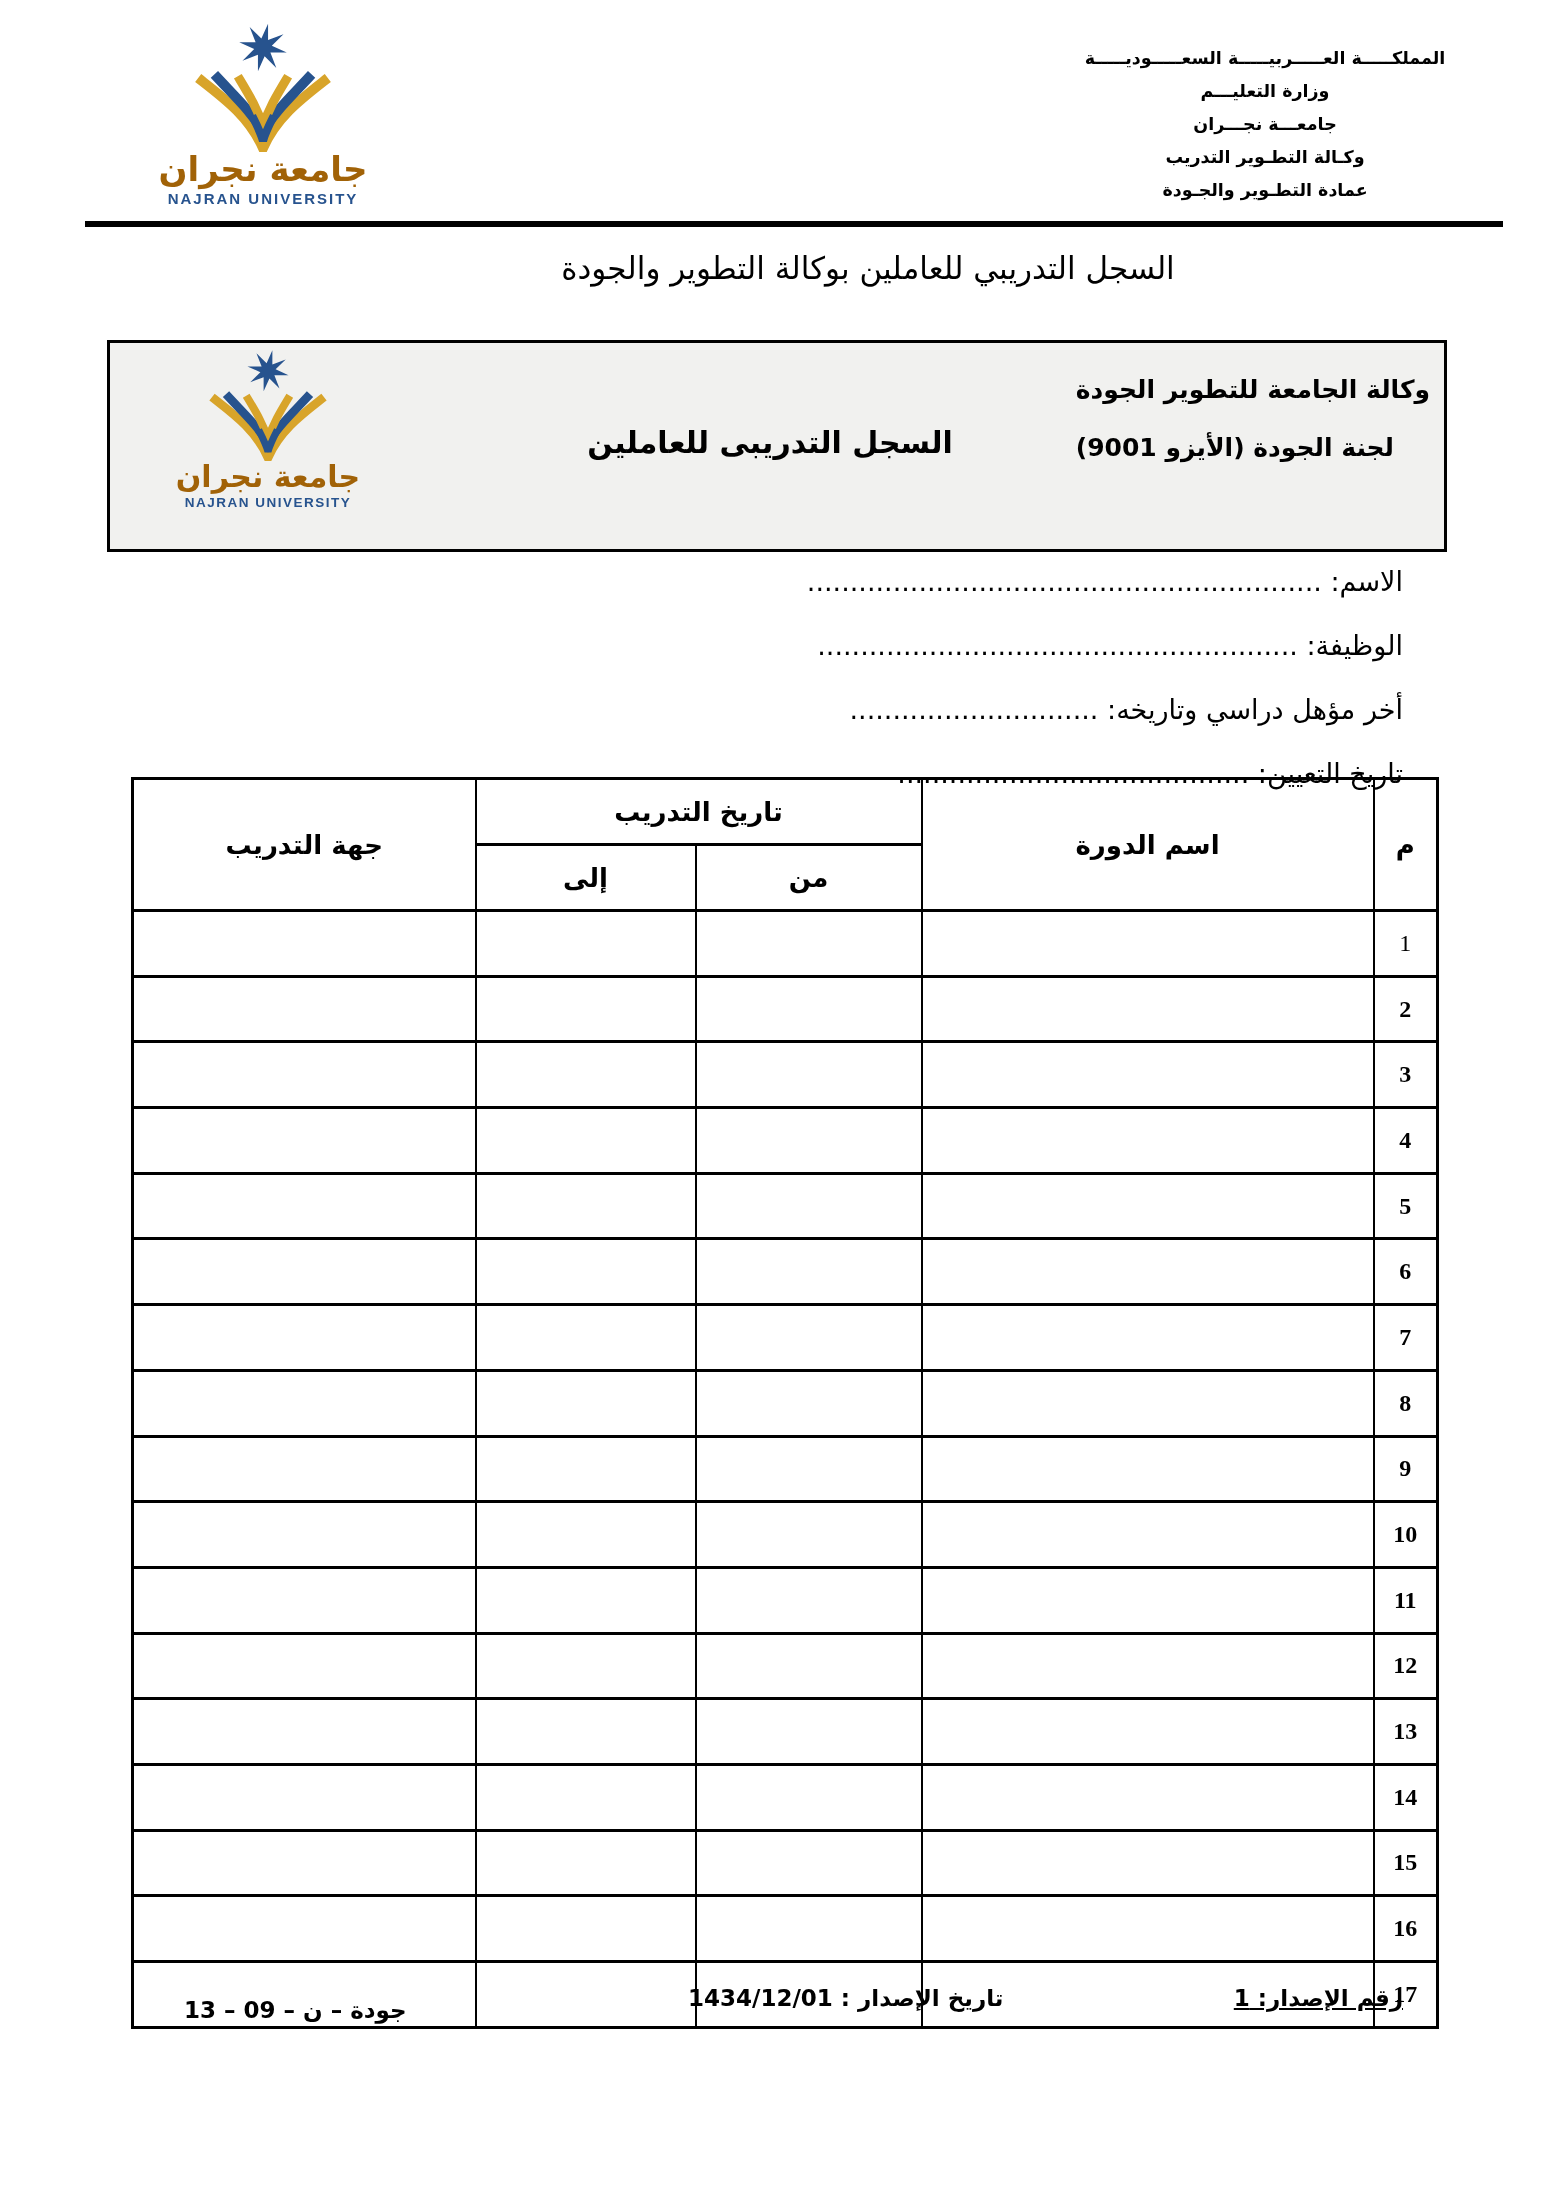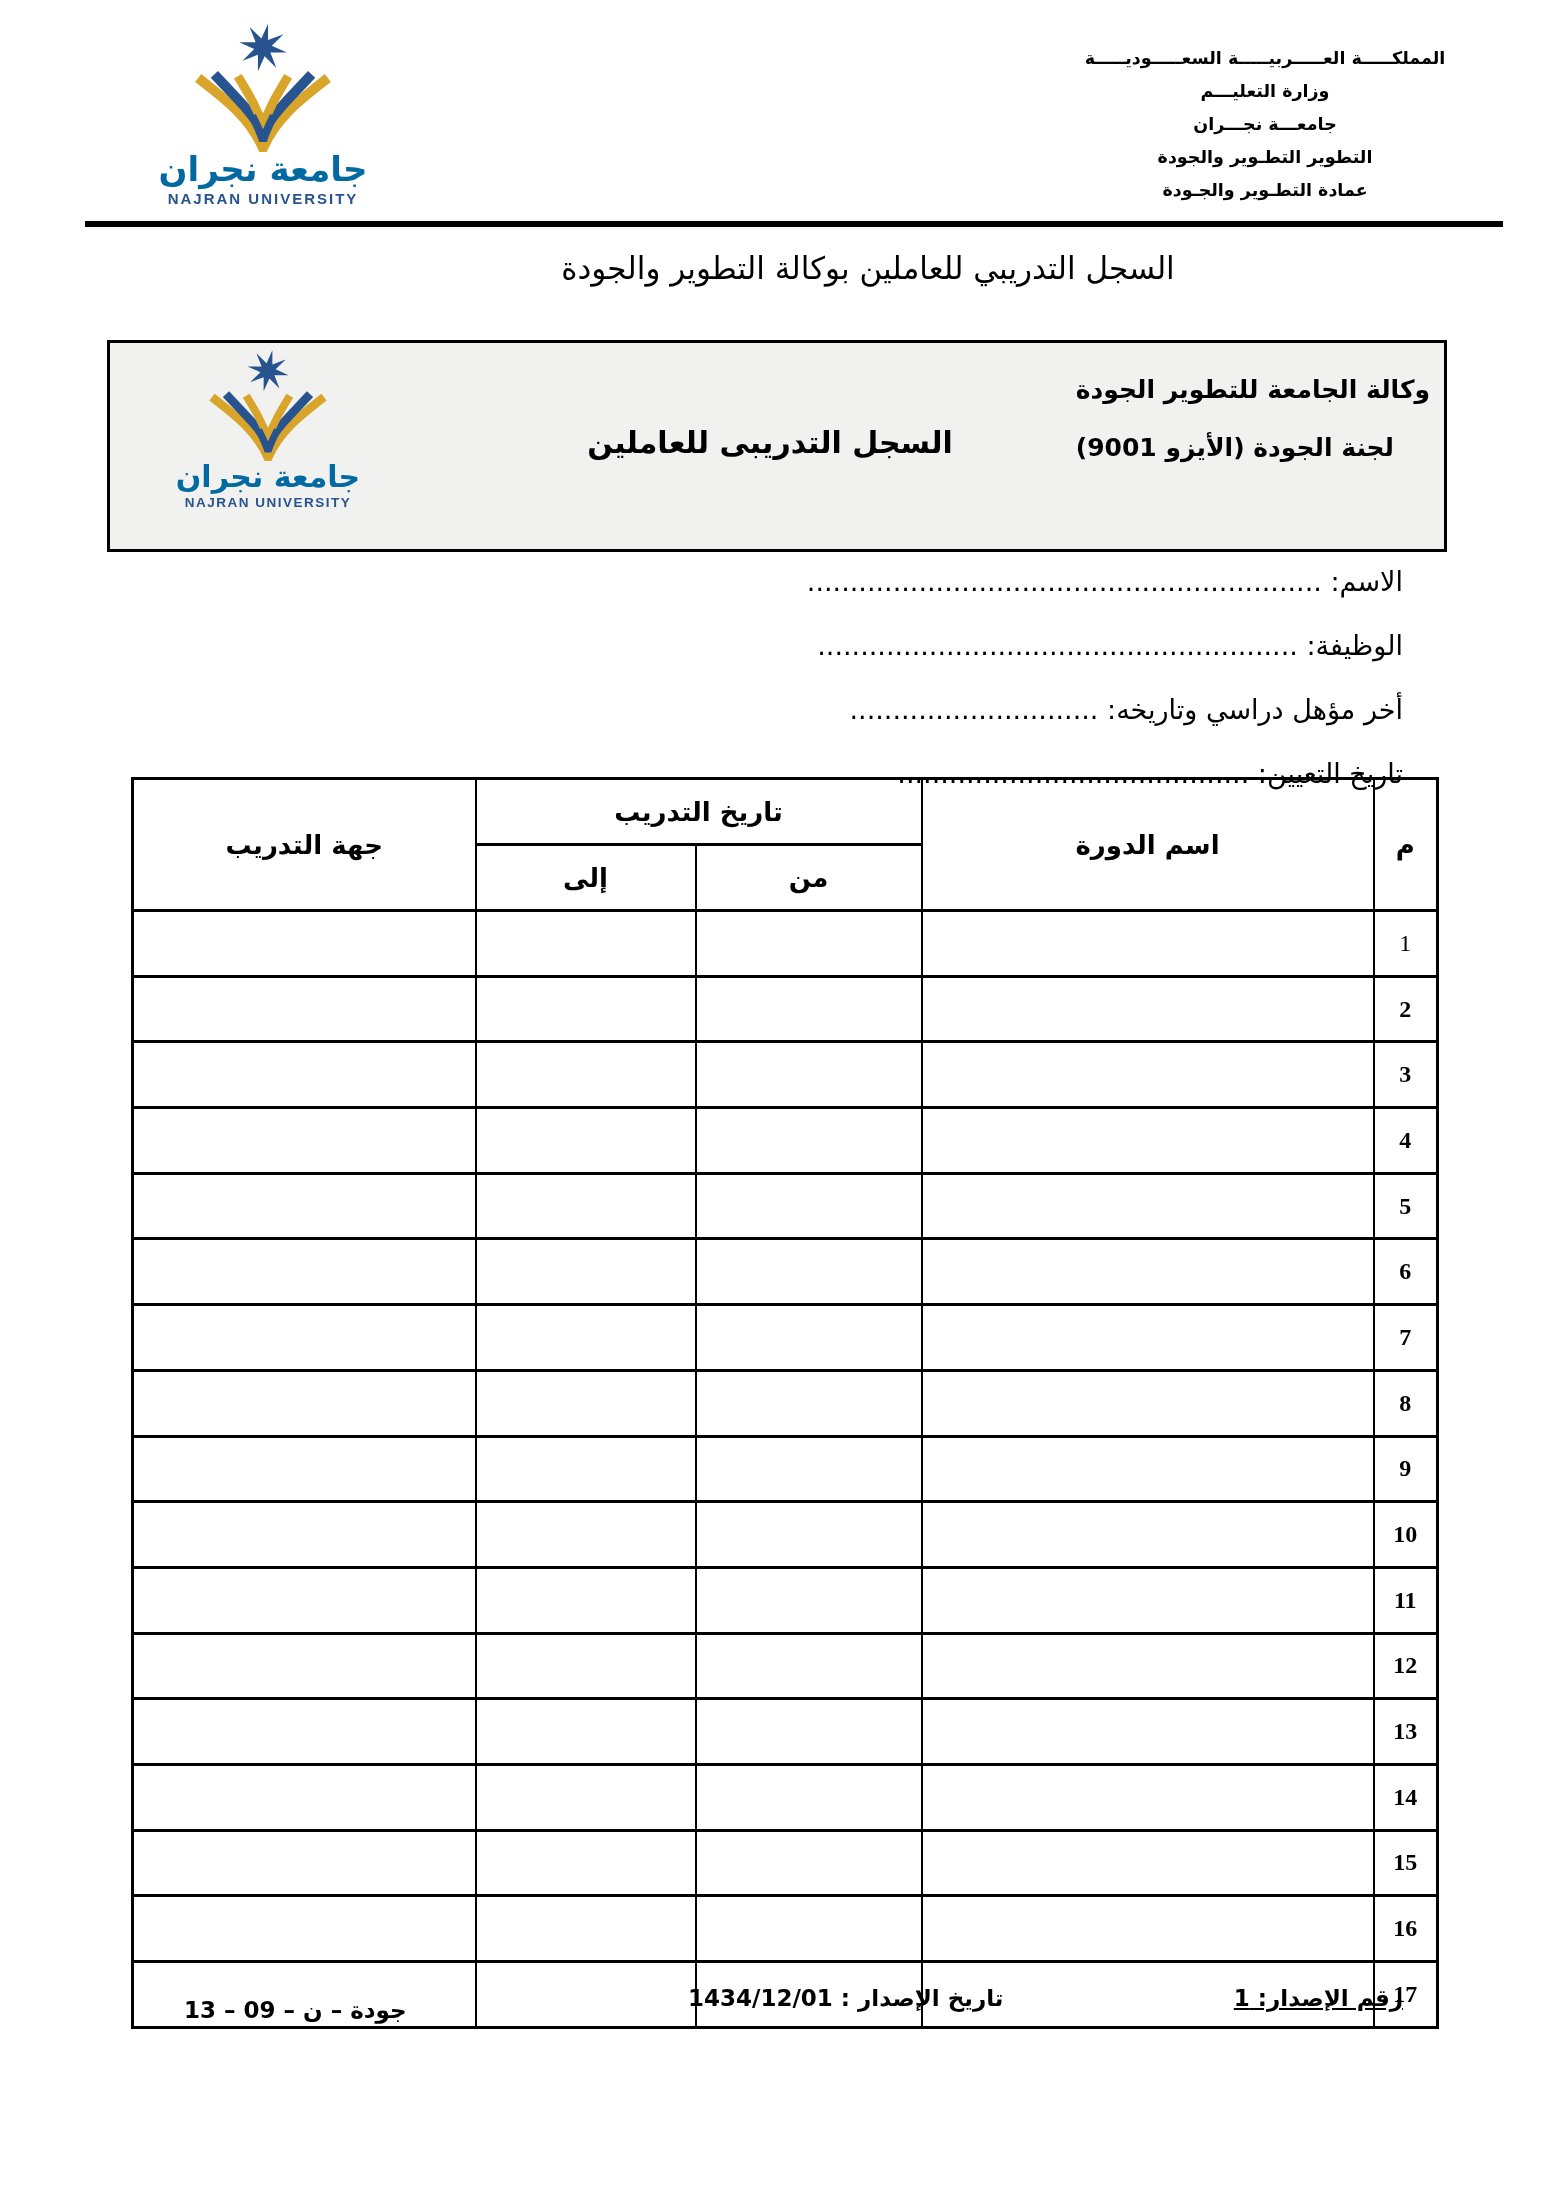--- a/index.html
+++ b/index.html
@@ -9,21 +9,21 @@
     background:#ffffff;
     margin:0 auto;
     overflow:hidden;
     font-family:"DejaVu Sans",sans-serif;
     color:#000;
   }
   
   .logo{display:flex;flex-direction:column;align-items:center;}
   .logo-top{position:absolute;left:118px;top:22px;width:290px;}
   .logo svg{display:block;}
-  .logo-ar{color:#0369a1;font-weight:bold;font-size:34px;line-height:1.05;white-space:nowrap;}
+  .logo-ar{color:#a16207;font-weight:bold;font-size:34px;line-height:1.05;white-space:nowrap;}
   .logo-en{color:#27538e;font-weight:bold;font-family:"Liberation Sans",sans-serif;
            font-size:15px;letter-spacing:2px;white-space:nowrap;margin-top:2px;}
   .logo-box-variant{position:absolute;left:18px;top:6px;width:280px;}
   .logo-box-variant .logo-ar{font-size:30px;}
   .logo-box-variant .logo-en{font-size:13.5px;letter-spacing:1.5px;}
   .ministry{
     position:absolute;right:105px;top:42px;width:370px;
     direction:rtl;text-align:center;
     font-size:17.5px;font-weight:bold;line-height:33px;white-space:nowrap;
   }
@@ -95,21 +95,21 @@
       <path d="M44,52 C47,58 49,62 50,66 C51,62 53,58 56,52" fill="none" stroke="#27538e" stroke-width="4.5"></path>
     </svg>
     <div class="logo-ar">جامعة نجران</div>
     <div class="logo-en">NAJRAN UNIVERSITY</div>
   </div>
 
   <div class="ministry" id="ministry-block">
       <div>المملكـــــة العـــــربيـــــة السعـــــوديـــــة</div>
       <div>وزارة التعليـــم</div>
       <div>جامعـــة نجـــران</div>
-      <div>التطوير التطـوير والجودة</div>
+      <div>وكـالة التطـوير التدريب</div>
       <div>عمادة التطـوير والجـودة</div>
     </div>
 
   <div class="rule"></div>
 
   <div class="doc-title">السجل التدريبي للعاملين بوكالة التطوير والجودة</div>
 
   <div class="header-box">
     <div class="logo logo-box-variant">
       <svg width="160" height="112" viewBox="0 0 100 72">

